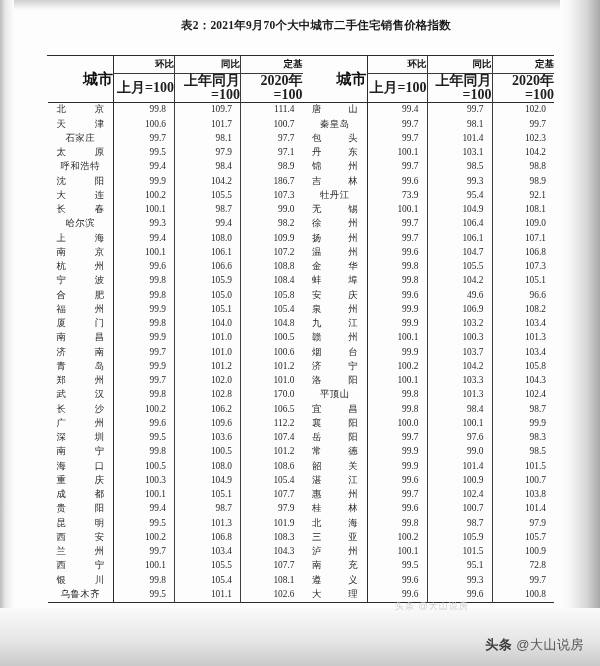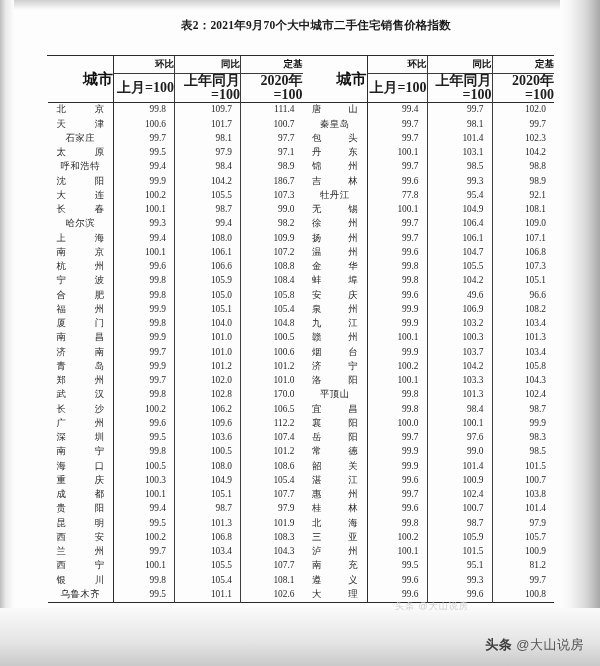--- a/index.html
+++ b/index.html
@@ -604,21 +604,21 @@
               <span class="cn">吉<span>林</span></span>
             </td>
             <td class="num first">99.6</td>
             <td class="num">99.3</td>
             <td class="num">98.9</td>
           </tr>
           <tr>
             <td class="city">
               <span class="cn tight">牡丹江</span>
             </td>
-            <td class="num first">77.8</td>
+            <td class="num first">73.9</td>
             <td class="num">95.4</td>
             <td class="num">92.1</td>
           </tr>
           <tr>
             <td class="city">
               <span class="cn">无<span>锡</span></span>
             </td>
             <td class="num first">100.1</td>
             <td class="num">104.9</td>
             <td class="num">108.1</td>
@@ -814,21 +814,21 @@
             <td class="num first">100.1</td>
             <td class="num">101.5</td>
             <td class="num">100.9</td>
           </tr>
           <tr>
             <td class="city">
               <span class="cn">南<span>充</span></span>
             </td>
             <td class="num first">99.5</td>
             <td class="num">95.1</td>
-            <td class="num">81.2</td>
+            <td class="num">72.8</td>
           </tr>
           <tr>
             <td class="city">
               <span class="cn">遵<span>义</span></span>
             </td>
             <td class="num first">99.6</td>
             <td class="num">99.3</td>
             <td class="num">99.7</td>
           </tr>
           <tr>

